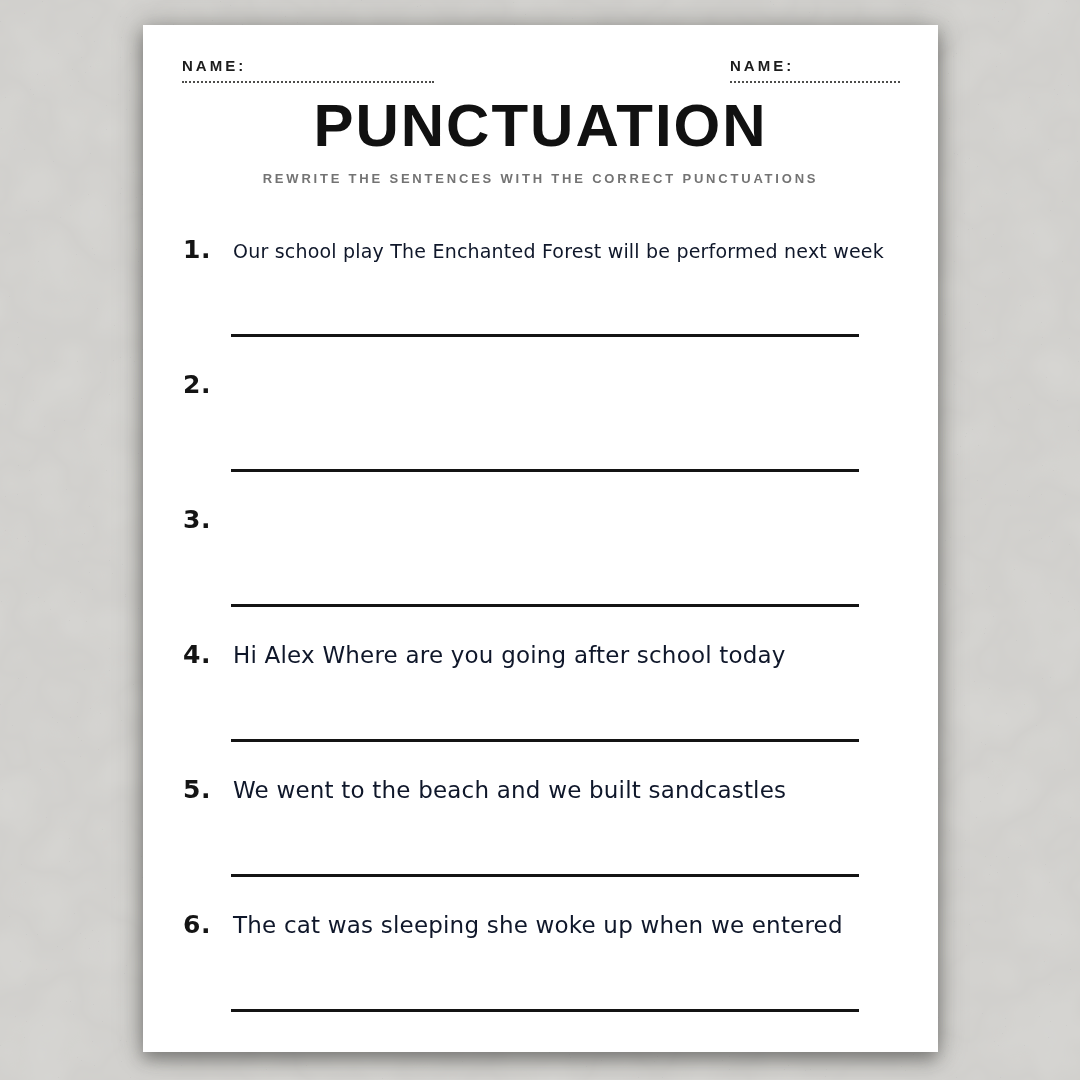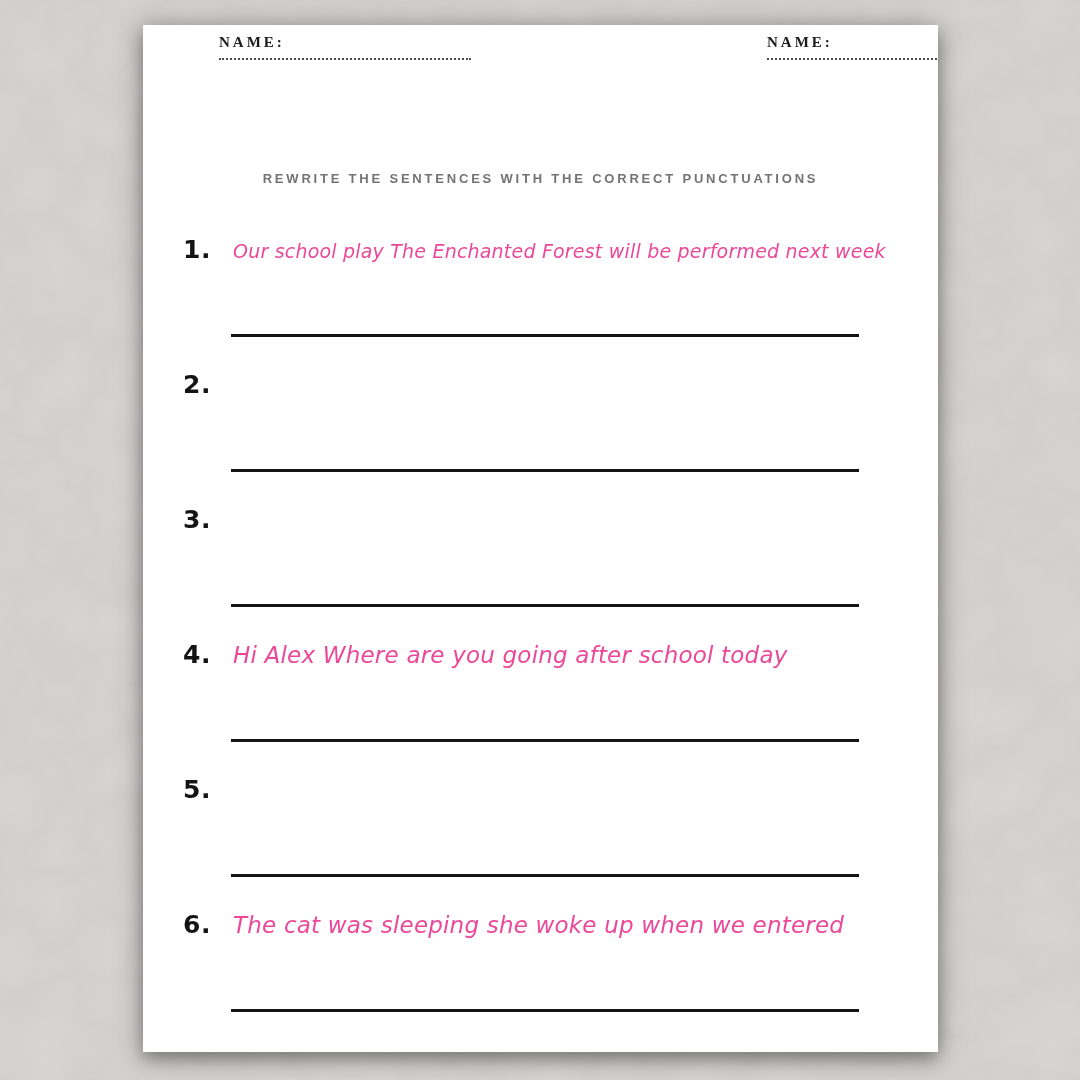--- a/index.html
+++ b/index.html
@@ -25,23 +25,22 @@
     left: 143px;
     top: 25px;
     width: 795px;
     height: 1027px;
     background: #ffffff;
     box-shadow: 0 8px 16px rgba(40,40,38,0.40), 0 0 26px rgba(60,60,58,0.35);
   }
   
   .field {
     position: absolute;
-    top: 9px;
-    font-family: Liberation Serif, serif;
-    margin-left: 37px;
+    top: 32px;
+    font-family: Liberation Sans, sans-serif;
   }
   .field-name { left: 39px; width: 252px; }
   .field-date { left: 587px; width: 170px; }
   .field-label {
     font-size: 15px;
     font-weight: 700;
     letter-spacing: 3px;
     color: #1c1c1c;
   }
   .field-line {
@@ -95,24 +94,23 @@
     flex: 0 0 50px;
     font-size: 25px;
     font-weight: 600;
     color: #141414;
     letter-spacing: 0.5px;
   }
   .q-text {
     flex: 1;
     font-size: 23px;
     font-weight: 400;
-    color: #ec4899;
+    color: #0f172a;
     letter-spacing: 0.2px;
     white-space: nowrap;
-    font-style: italic;
   }
   .question-1 .q-text { font-size: 19px; padding-top: 4px; }
   .answer-line {
     position: absolute;
     top: 99px;
     left: 48px;
     right: 4px;
     border-top: 3px solid #141414;
   }
 </style>
@@ -192,20 +190,21 @@
     <div class="field field-name">
       <div class="field-label">NAME:</div>
       <div class="field-line"></div>
     </div>
 
     <div class="field field-date">
       <div class="field-label">NAME:</div>
       <div class="field-line"></div>
     </div>
 
+    <div class="title">PUNCTUATION</div>
     <div class="subtitle">REWRITE THE SENTENCES WITH THE CORRECT PUNCTUATIONS</div>
 
     <div class="questions">
 
       <div class="question question-1">
         <div class="q-row">
           <span class="q-num">1.</span>
           <span class="q-text">Our school play The Enchanted Forest will be performed next week</span>
         </div>
         <div class="answer-line"></div>
@@ -229,20 +228,21 @@
         <div class="q-row">
           <span class="q-num">4.</span>
           <span class="q-text">Hi Alex Where are you going after school today</span>
         </div>
         <div class="answer-line"></div>
       </div>
 
       <div class="question">
         <div class="q-row">
           <span class="q-num">5.</span>
+          <span class="q-text">We went to the beach and we built sandcastles</span>
         </div>
         <div class="answer-line"></div>
       </div>
 
       <div class="question">
         <div class="q-row">
           <span class="q-num">6.</span>
           <span class="q-text">The cat was sleeping she woke up when we entered</span>
         </div>
         <div class="answer-line"></div>

